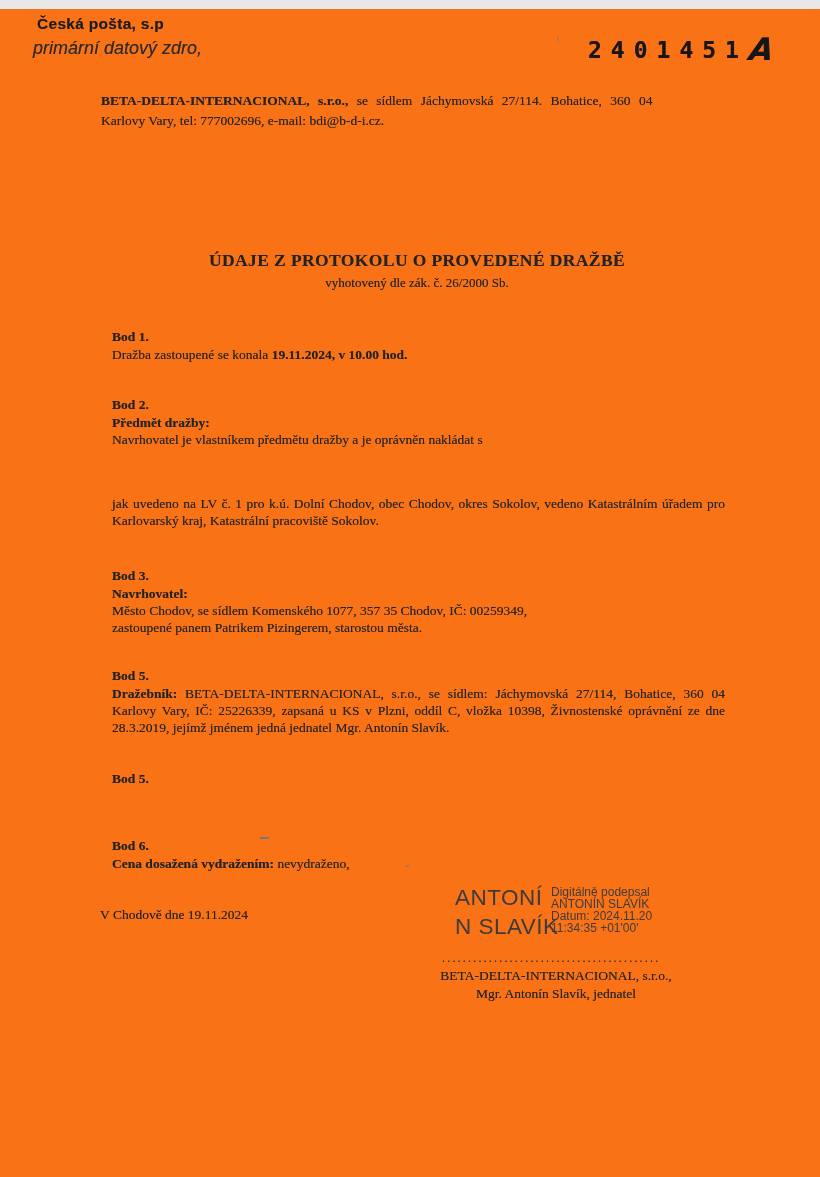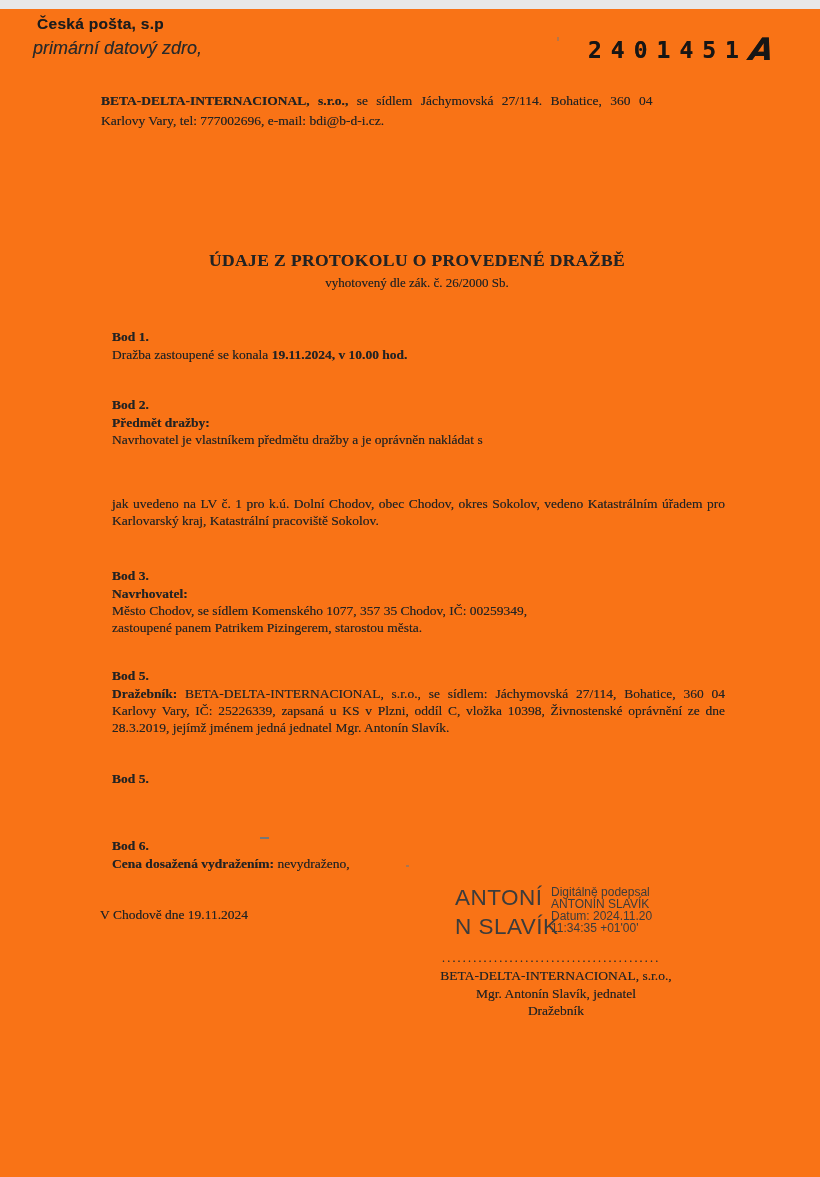--- a/index.html
+++ b/index.html
@@ -143,16 +143,15 @@
     <div>Digitálně podepsal</div>
     <div>ANTONÍN SLAVÍK</div>
     <div>Datum: 2024.11.20</div>
     <div>11:34:35 +01'00'</div>
   </div>
 
   <div class="abs dotline" style="left:442px; top:942px;">..........................................</div>
   <div class="abs sign-block" style="left:410px; top:958px;">
     <div>BETA-DELTA-INTERNACIONAL, s.r.o.,</div>
     <div>Mgr. Antonín Slavík, jednatel</div>
-    <div>Dražebník</div>
   </div>
 
 </div>
 
 </body></html>

